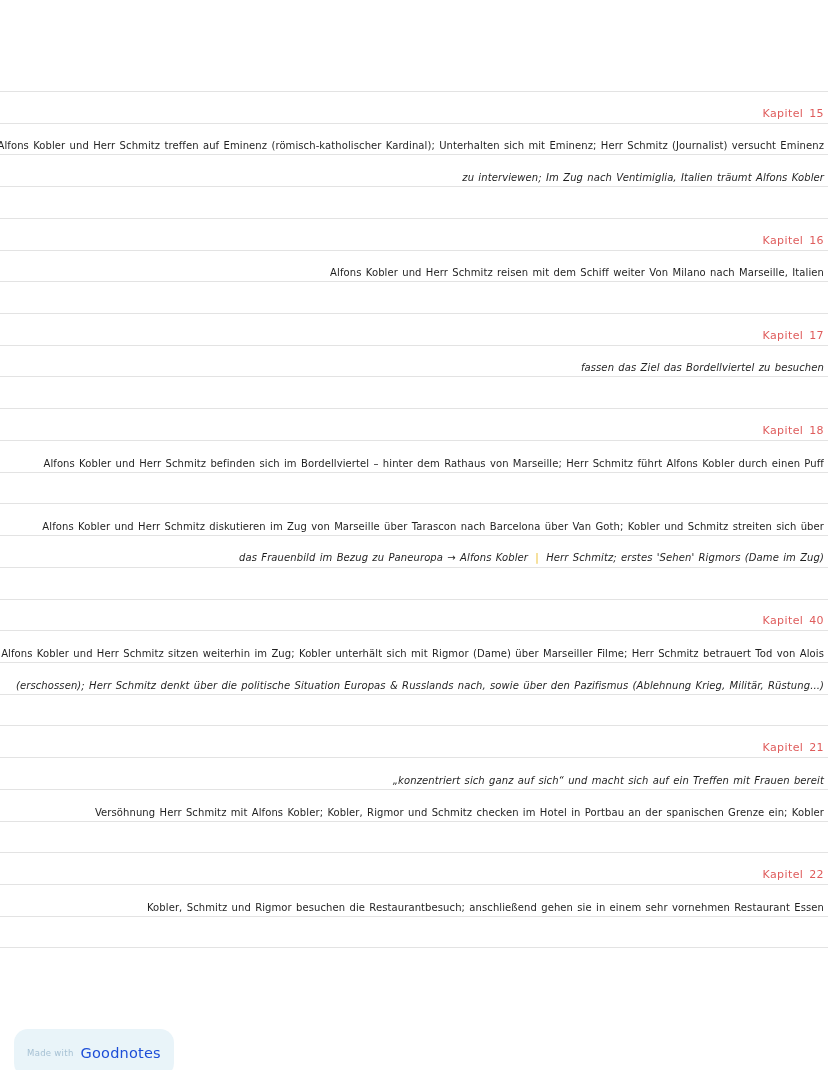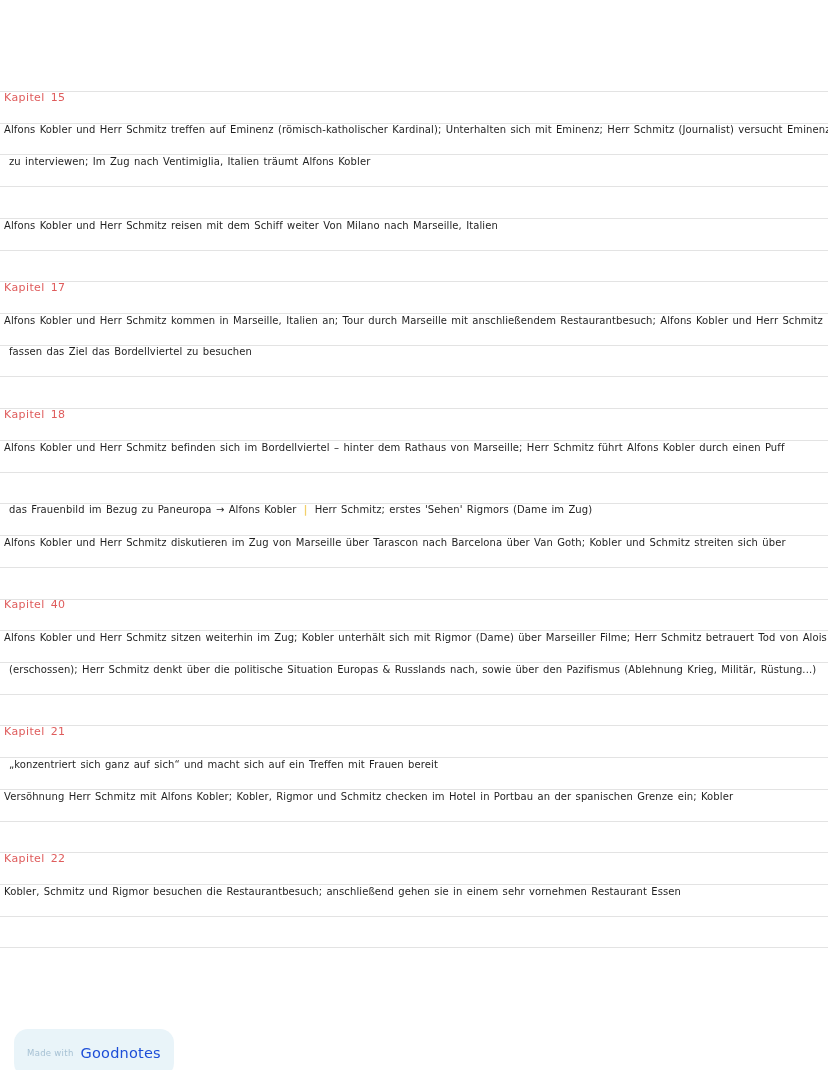--- a/index.html
+++ b/index.html
@@ -18,25 +18,26 @@
   .rows {
     margin-top: 91px;
     border-top: 1px solid #e3e3e3;
   }
   .row {
     box-sizing: border-box;
     height: 31.72px;
     border-bottom: 1px solid #e3e3e3;
     display: flex;
     align-items: flex-end;
-    padding: 0 4px 19px 4px;
+    padding: 0 4px 3px 4px;
     white-space: nowrap;
     overflow: hidden;
+    justify-content: flex-end;
   }
-  .row.indent { padding-left: 9px; }
+  .row.indent { padding-left: 9px; font-style: italic; }
   .heading-ink {
     color: #df5c5c;
     font-size: 11px;
     letter-spacing: 0.4px;
     word-spacing: 2px;
     font-weight: 500;
   }
   .ink {
     color: #1f1f1f;
     font-size: 10px;
@@ -84,50 +85,50 @@
     </div>
     <div class="row">
       <span class="ink">Alfons Kobler und Herr Schmitz treffen auf Eminenz (römisch-katholischer Kardinal); Unterhalten sich mit Eminenz; Herr Schmitz (Journalist) versucht Eminenz</span>
     </div>
     <div class="row indent">
       <span class="ink">zu interviewen; Im Zug nach Ventimiglia, Italien träumt Alfons Kobler</span>
     </div>
     <div class="row empty"></div>
 
     <div class="row">
+      <span class="heading-ink">Kapitel 16</span>
+    </div>
+    <div class="row">
       <span class="ink">Alfons Kobler und Herr Schmitz reisen mit dem Schiff weiter Von Milano nach Marseille, Italien</span>
     </div>
     <div class="row empty"></div>
 
     <div class="row">
       <span class="heading-ink">Kapitel 17</span>
-    </div>
-    <div class="row">
-      <span class="ink">Alfons Kobler und Herr Schmitz kommen in Marseille, Italien an; Tour durch Marseille mit anschließendem Restaurantbesuch; Alfons Kobler und Herr Schmitz</span>
     </div>
     <div class="row indent">
       <span class="ink">fassen das Ziel das Bordellviertel zu besuchen</span>
     </div>
     <div class="row empty"></div>
 
     <div class="row">
       <span class="heading-ink">Kapitel 18</span>
     </div>
     <div class="row">
       <span class="ink">Alfons Kobler und Herr Schmitz befinden sich im Bordellviertel – hinter dem Rathaus von Marseille; Herr Schmitz führt Alfons Kobler durch einen Puff</span>
     </div>
     <div class="row empty"></div>
 
+    <div class="row">
+      <span class="ink">Alfons Kobler und Herr Schmitz diskutieren im Zug von Marseille über Tarascon nach Barcelona über Van Goth; Kobler und Schmitz streiten sich über</span>
+    </div>
     <div class="row indent">
       <span class="ink">
         <span>das Frauenbild im Bezug zu Paneuropa → Alfons Kobler</span><span class="ymark">|</span><span>Herr Schmitz; erstes 'Sehen' Rigmors (Dame im Zug)</span>
       </span>
-    </div>
-    <div class="row">
-      <span class="ink">Alfons Kobler und Herr Schmitz diskutieren im Zug von Marseille über Tarascon nach Barcelona über Van Goth; Kobler und Schmitz streiten sich über</span>
     </div>
     <div class="row empty"></div>
 
     <div class="row">
       <span class="heading-ink">Kapitel 40</span>
     </div>
     <div class="row">
       <span class="ink">Alfons Kobler und Herr Schmitz sitzen weiterhin im Zug; Kobler unterhält sich mit Rigmor (Dame) über Marseiller Filme; Herr Schmitz betrauert Tod von Alois</span>
     </div>
     <div class="row indent">

